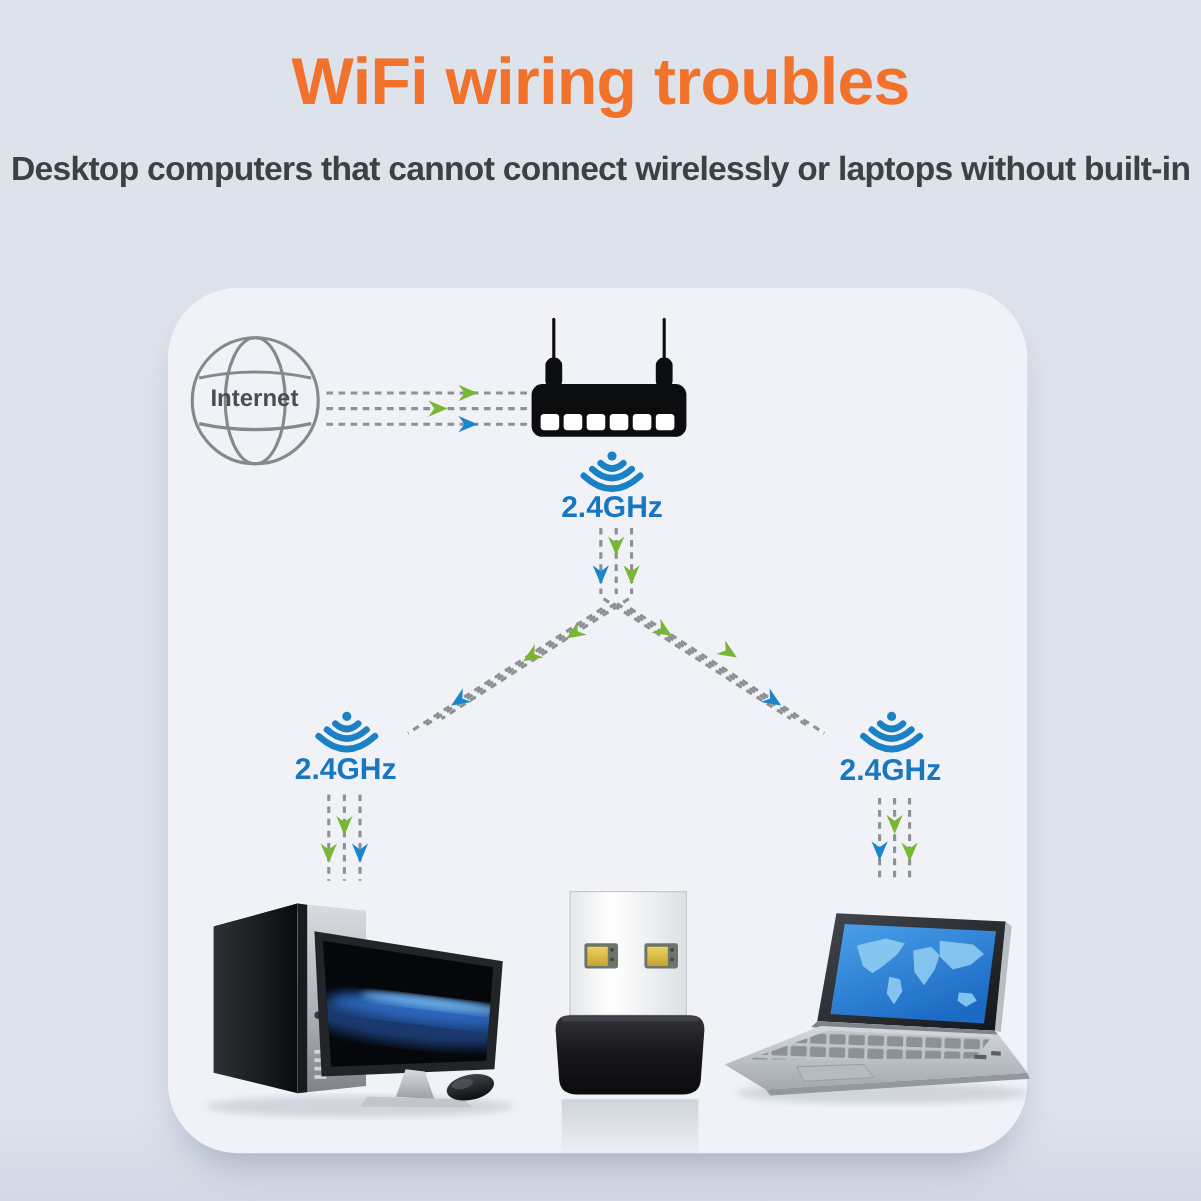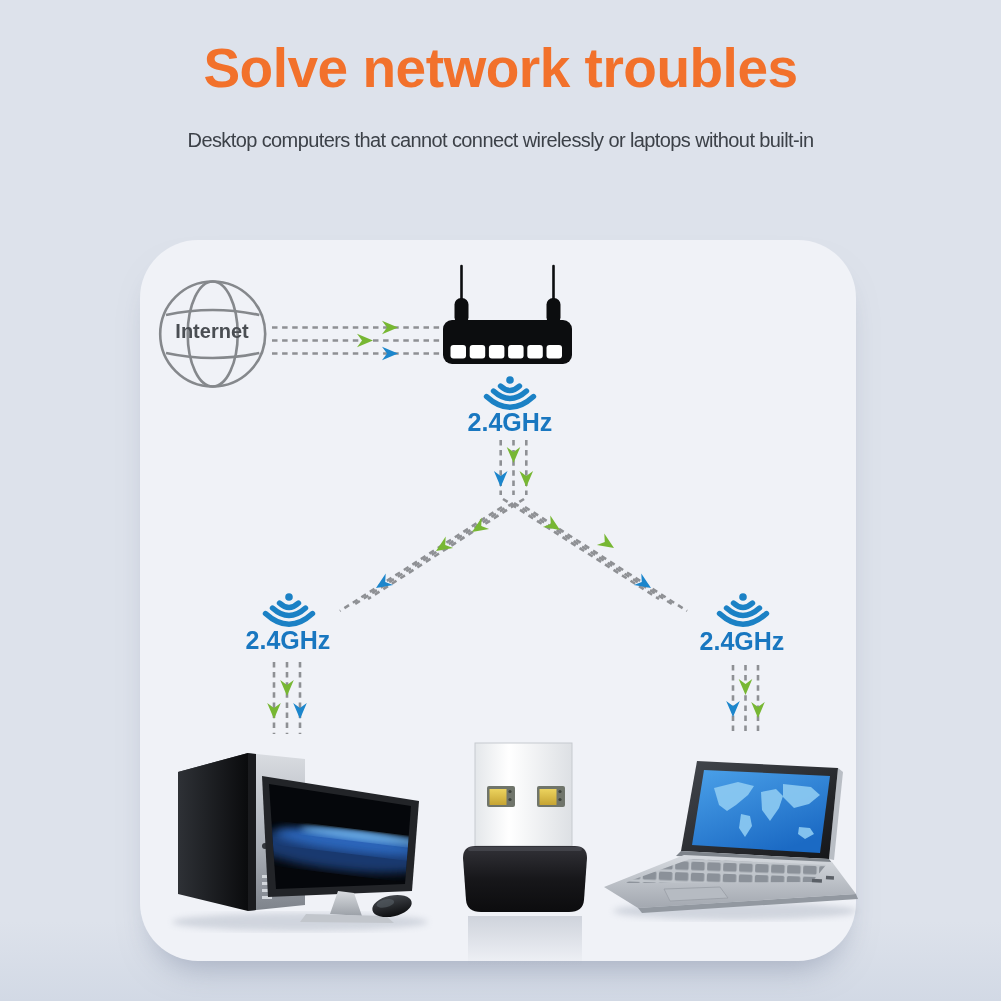--- a/index.html
+++ b/index.html
@@ -1,41 +1,41 @@
 <!DOCTYPE html>
 <html><head>
 <meta charset="utf-8">
 <style>
   html,body{margin:0;padding:0;}
   body{width:1001px;height:1001px;overflow:hidden;font-family:"Liberation Sans",sans-serif;}
   .page{position:relative;width:1001px;height:1001px;background:linear-gradient(#dde2eb 0%,#dde2eb 92%,#d2d9e5 100%);}
   .headline{position:absolute;top:36px;left:0;width:100%;margin:0;text-align:center;
     font-size:55px;font-weight:bold;letter-spacing:-0.5px;color:#f2712b;}
   .subtitle{position:absolute;top:124px;left:0;width:100%;margin:0;text-align:center;
-    font-size:20px;letter-spacing:-0.6px;line-height:33px;color:#3c4148;font-weight:400;}
+    font-size:28px;letter-spacing:-0.6px;line-height:33px;color:#3c4148;font-weight:700;}
   .panel{position:absolute;left:140px;top:240px;width:716px;height:721px;background:#f0f2f7;
     border-radius:58px;box-shadow:0 20px 32px -14px rgba(118,130,155,0.55);}
   svg.diagram{position:absolute;left:0;top:0;width:1001px;height:1001px;}
   
   .dash{stroke:#8e9094;stroke-width:2.6;stroke-dasharray:5.5 4.6;fill:none;}
   .wf{fill:none;stroke:#1b81c5;stroke-width:5.4;stroke-linecap:round;}
   .wifidot{fill:#1b81c5;}
   .band{font-family:"Liberation Sans",sans-serif;font-size:25px;font-weight:bold;fill:#1977c0;text-anchor:middle;}
   .inet{font-family:"Liberation Sans",sans-serif;font-size:20px;font-weight:bold;fill:#4a4e53;text-anchor:middle;}
   .globe{stroke:#85888c;stroke-width:2.6;fill:none;}
   .ag{fill:#77b733;}
   .ab{fill:#1c86cc;}
   .blk{fill:#0c0d0f;}
 </style>
 </head>
 <body>
 
 <div class="page">
 
-  <h1 class="headline">Solve network troubles</h1>
+  <h1 class="headline">WiFi wiring troubles</h1>
 
   <p class="subtitle"><span>Desktop computers that cannot connect wirelessly or laptops without built-in</span><br></p>
 
   <div class="panel"></div>
 
   <svg class="diagram" viewBox="0 0 1001 1001">
     <defs>
       <path id="ah" d="M0,0 L-16,-6.8 L-11,0 L-16,6.8 Z"></path>
       <g id="wifi">
         <circle class="wifidot" cx="0" cy="1" r="3.8"></circle>

